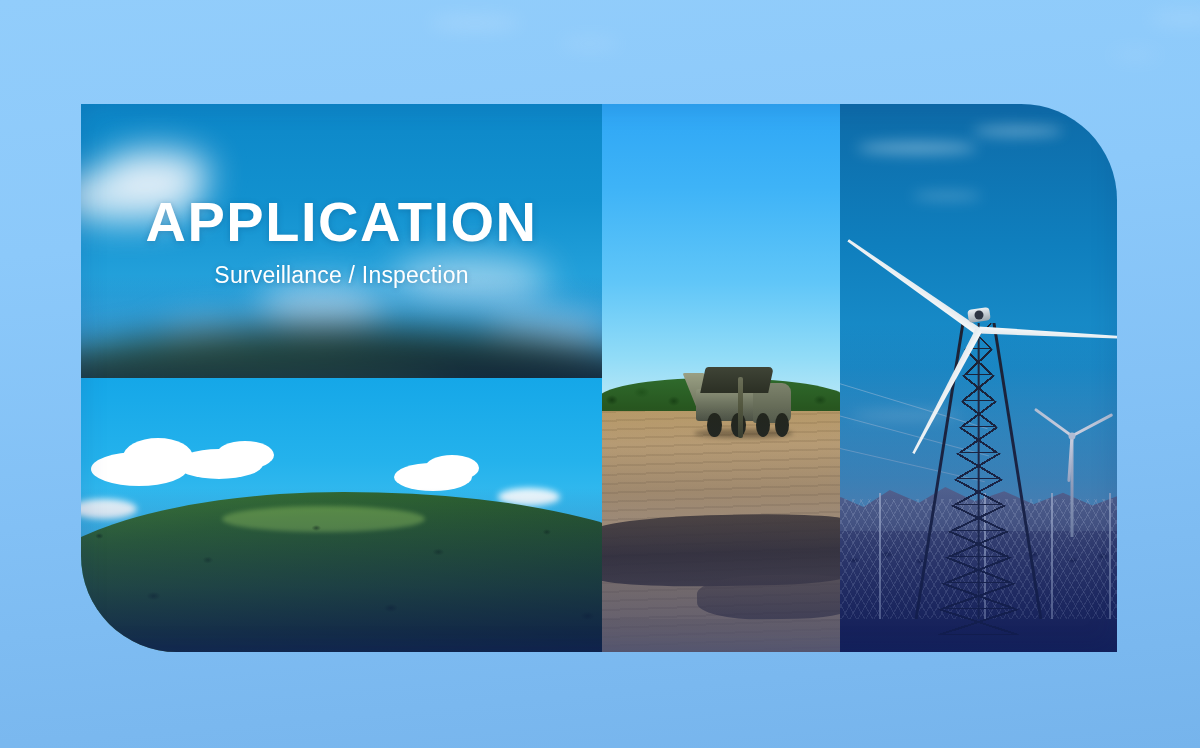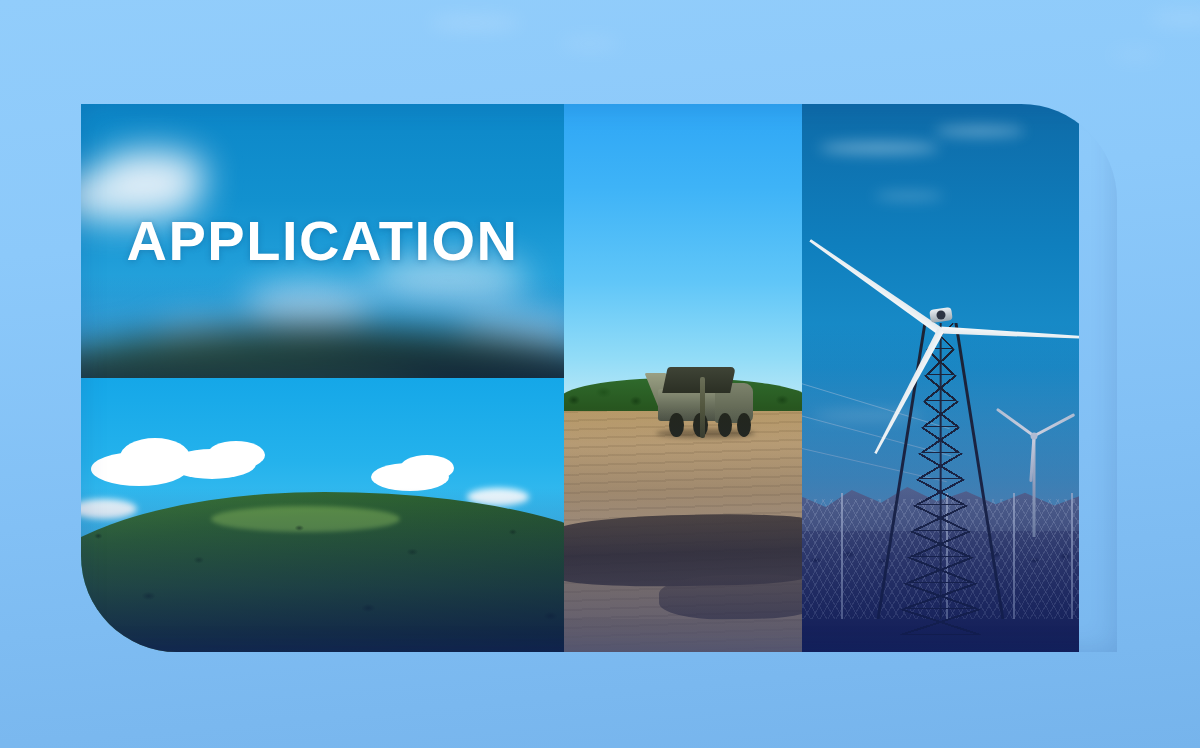--- a/index.html
+++ b/index.html
@@ -21,21 +21,21 @@
     left:81px; top:104px; width:1036px; height:548px;
     border-top-left-radius:0;
     border-top-right-radius:96px;
     border-bottom-left-radius:96px;
     border-bottom-right-radius:0;
     overflow:hidden;
     display:flex;
   }
 
   .col { position:relative; height:100%; overflow:hidden; }
-  .col-left   { width:483px; display:flex; flex-direction:column; }
+  .col-left   { width:521px; display:flex; flex-direction:column; }
   .col-mid    { width:238px; }
   .col-right  { width:277px; }
 
   .panel { position:relative; width:100%; overflow:hidden; }
   .p-hero  { height:274px; }
   .p-hill  { height:274px; }
 
   .scene { position:absolute; inset:0; overflow:hidden; }
 
   
@@ -248,20 +248,21 @@
           <div class="hero-cloud" style="left:74%;top:70%;width:120px;height:40px;opacity:.5;"></div>
           <div class="hero-cloud" style="left:20%;top:72%;width:100px;height:36px;opacity:.45;"></div>
           <div class="hero-ridge"></div>
           <div class="hero-ridge2"></div>
         </div>
         <div class="tint-mid"></div>
       </div>
 
       <div class="hero-text">
         <div class="hero-title">APPLICATION</div>
+        <div class="hero-sub">Surveillance / Inspection</div>
       </div>
     </div>
 
     <div class="panel p-hill">
       <div class="scene">
         <div class="hill-sky"></div>
 
         <div class="cu" style="left:2%;top:27%;width:96px;height:34px;"></div>
         <div class="cu" style="left:8%;top:22%;width:70px;height:38px;"></div>
         <div class="cu" style="left:18%;top:26%;width:88px;height:30px;"></div>

